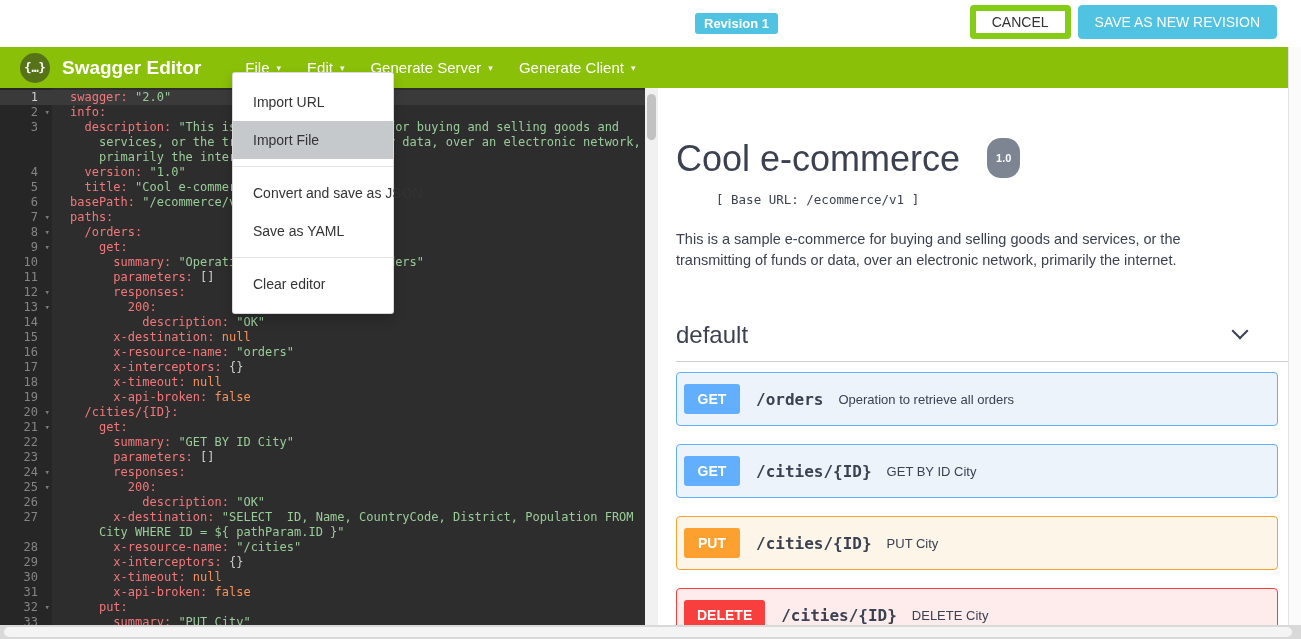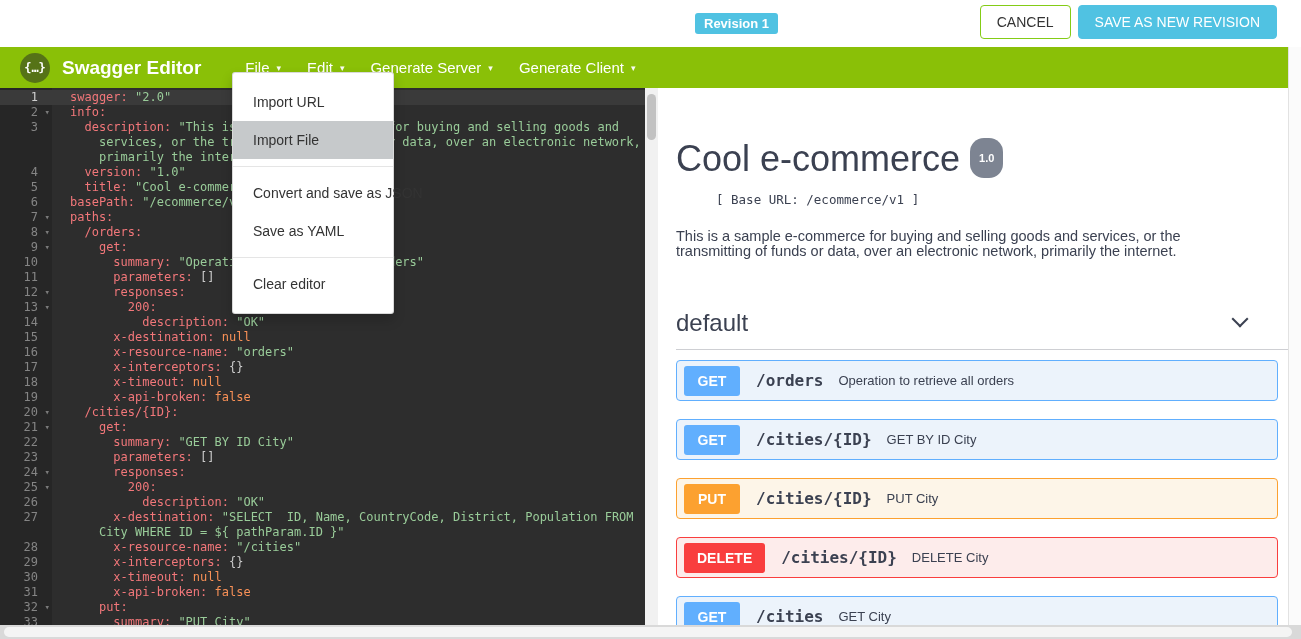--- a/index.html
+++ b/index.html
@@ -8,21 +8,21 @@
     width:1301px; height:639px; position:relative; overflow:hidden;
     background:#fff; font-family:"Liberation Sans", sans-serif;
   }
   
   .topbar { position:absolute; top:0; left:0; width:1301px; height:47px; background:#fff; }
   .rev-badge { position:absolute; left:695px; top:13px; background:var(--blue,#50c2e2); color:#fff;
     font-size:13px; font-weight:bold; padding:3px 9px; border-radius:3px; }
   .actions { position:absolute; top:5px; right:24px; display:flex; gap:7px; }
   .btn { height:34px; border-radius:4px; font-size:14px; padding:0 16px; cursor:pointer;
     font-family:"Liberation Sans", sans-serif; }
-  .btn-cancel { background:#fff; border:1px solid #84cc16; color:#333; }
+  .btn-cancel { background:#fff; border:6px solid #84cc16; color:#333; }
   .btn-save { background:var(--blue,#50c2e2); border:1px solid var(--blue,#50c2e2); color:#fff; }
   
   .header { position:absolute; top:47px; left:0; width:1288px; height:41px;
     background:var(--green,#8ac007); display:flex; align-items:center; }
   .logo { width:30px; height:30px; border-radius:50%; background:var(--logo,#567317); color:#fff;
     display:flex; align-items:center; justify-content:center; font:bold 12px "DejaVu Sans Mono",monospace;
     margin-left:20px; flex:none; }
   .brand { color:#fff; font-size:19px; font-weight:bold; margin-left:12px; white-space:nowrap; }
   .menus { display:flex; margin-left:44px; gap:26px; }
   .menu { color:#fff; font-size:15px; display:flex; align-items:center; gap:7px; cursor:pointer; white-space:nowrap; }
@@ -45,34 +45,34 @@
   
   .dropdown { position:absolute; left:232px; top:72px; width:162px; background:#fff;
     border:1px solid rgba(0,0,0,.15); border-radius:3px; box-shadow:0 6px 12px rgba(0,0,0,.18);
     padding:10px 0; z-index:40; }
   .dd-item { padding:9px 20px; font-size:14px; line-height:20px; color:#333; cursor:pointer; white-space:nowrap; }
   .dd-item.hl { background:var(--hl,#c6c9cb); }
   .dd-divider { height:1px; background:#e5e5e5; margin:7px 0; }
   
   .panel { position:absolute; left:658px; top:88px; width:630px; height:551px; background:#fff; overflow:hidden; }
   .panel-inner { padding-left:18px; }
-  .api-title-row { margin-top:50px; display:flex; align-items:flex-start; }
+  .api-title-row { margin-top:50px; display:flex; align-items:flex-start;gap:17px; }
   .api-title { font-size:36px; font-weight:400; color:var(--dark,#3b4151); margin:0; line-height:42px; }
   .version-badge { margin-left:10px; margin-top:0; background:#7d8492; color:#fff; font-size:11px;
     font-weight:bold; padding:14px 9px; border-radius:14px; }
   .base-url { margin-top:12px; font-family:"DejaVu Sans Mono",monospace; font-size:12.5px; color:var(--dark,#3b4151);margin-left:40px; }
-  .api-desc { margin-top:22px; font-size:14.5px; color:var(--dark,#3b4151); max-width:580px; line-height:15px; }
+  .api-desc { margin-top:22px; font-size:14.5px; color:var(--dark,#3b4151); max-width:580px; line-height:21px; }
   .section-head { margin-top:50px; display:flex; align-items:center; justify-content:space-between;
     padding-right:42px; cursor:pointer; }
   .section-title { font-size:24px; color:var(--dark,#3b4151); }
   .chevron { width:12px; height:12px; border-right:2px solid #3b4151; border-bottom:2px solid #3b4151;
     transform:rotate(45deg); margin-top:-8px; cursor:pointer; }
   .section-divider { margin-top:12px; border-bottom:1px solid rgba(59,65,81,.25); }
   .endpoints { margin-top:10px; }
-  .ep { display:flex; align-items:center; height:41px; border-radius:4px; margin:0 10px 18px 0;
+  .ep { display:flex; align-items:center; height:54px; border-radius:4px; margin:0 10px 18px 0;
     border:1px solid; cursor:pointer; }
   .ep.blue   { background:#ecf3fb; border-color:var(--get,#61affe); }
   .ep.orange { background:#fdf5e8; border-color:var(--put,#fca130); }
   .ep.red    { background:#fdeceb; border-color:var(--del,#f93e3e); }
   .method { min-width:56px; text-align:center; padding:7px 13px; border-radius:3px; color:#fff;
     font-weight:bold; font-size:14px; margin-left:7px; flex:none; }
   .ep.blue .method   { background:var(--get,#61affe); }
   .ep.orange .method { background:var(--put,#fca130); }
   .ep.red .method    { background:var(--del,#f93e3e); }
   .path { margin-left:16px; font-family:"DejaVu Sans Mono",monospace; font-weight:bold; font-size:16px;

